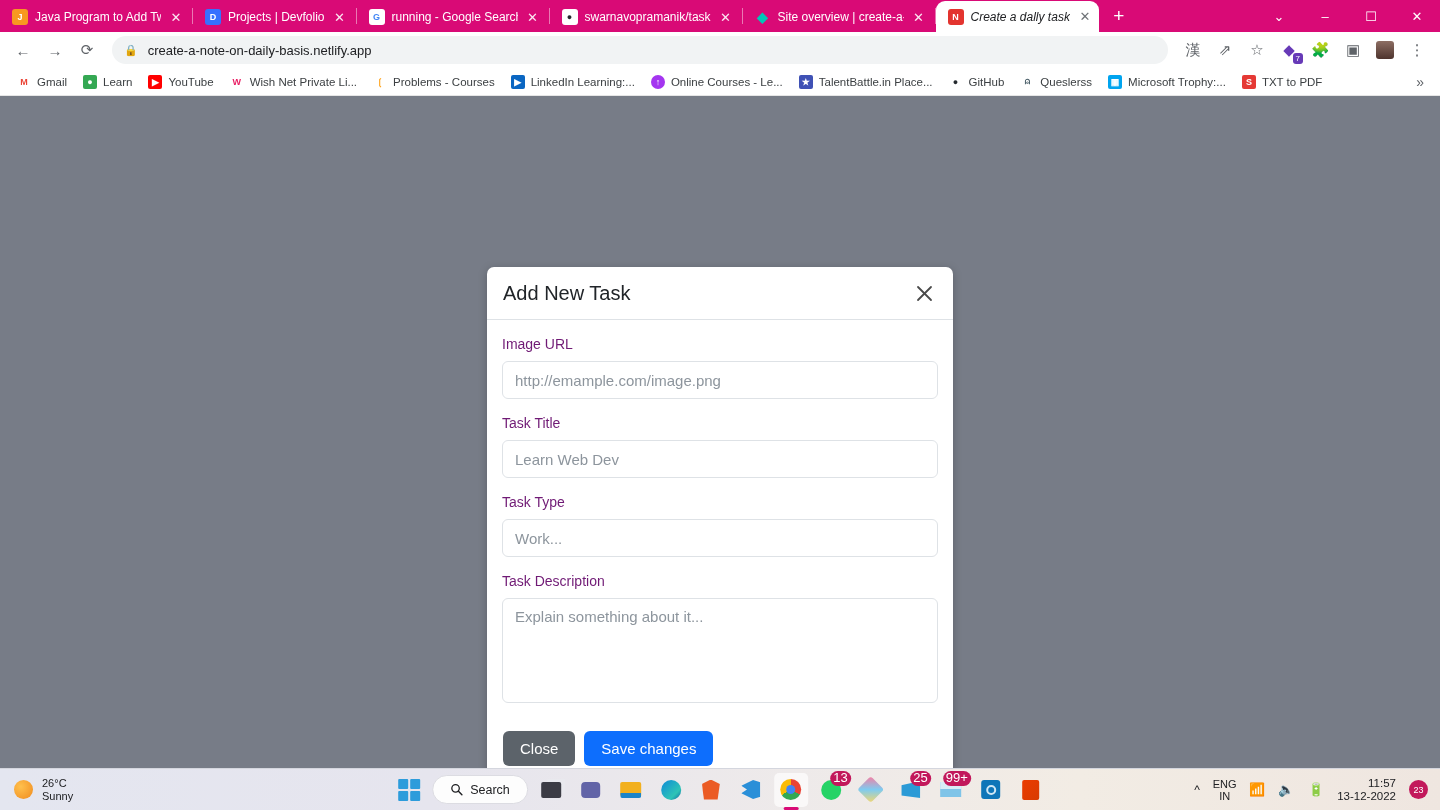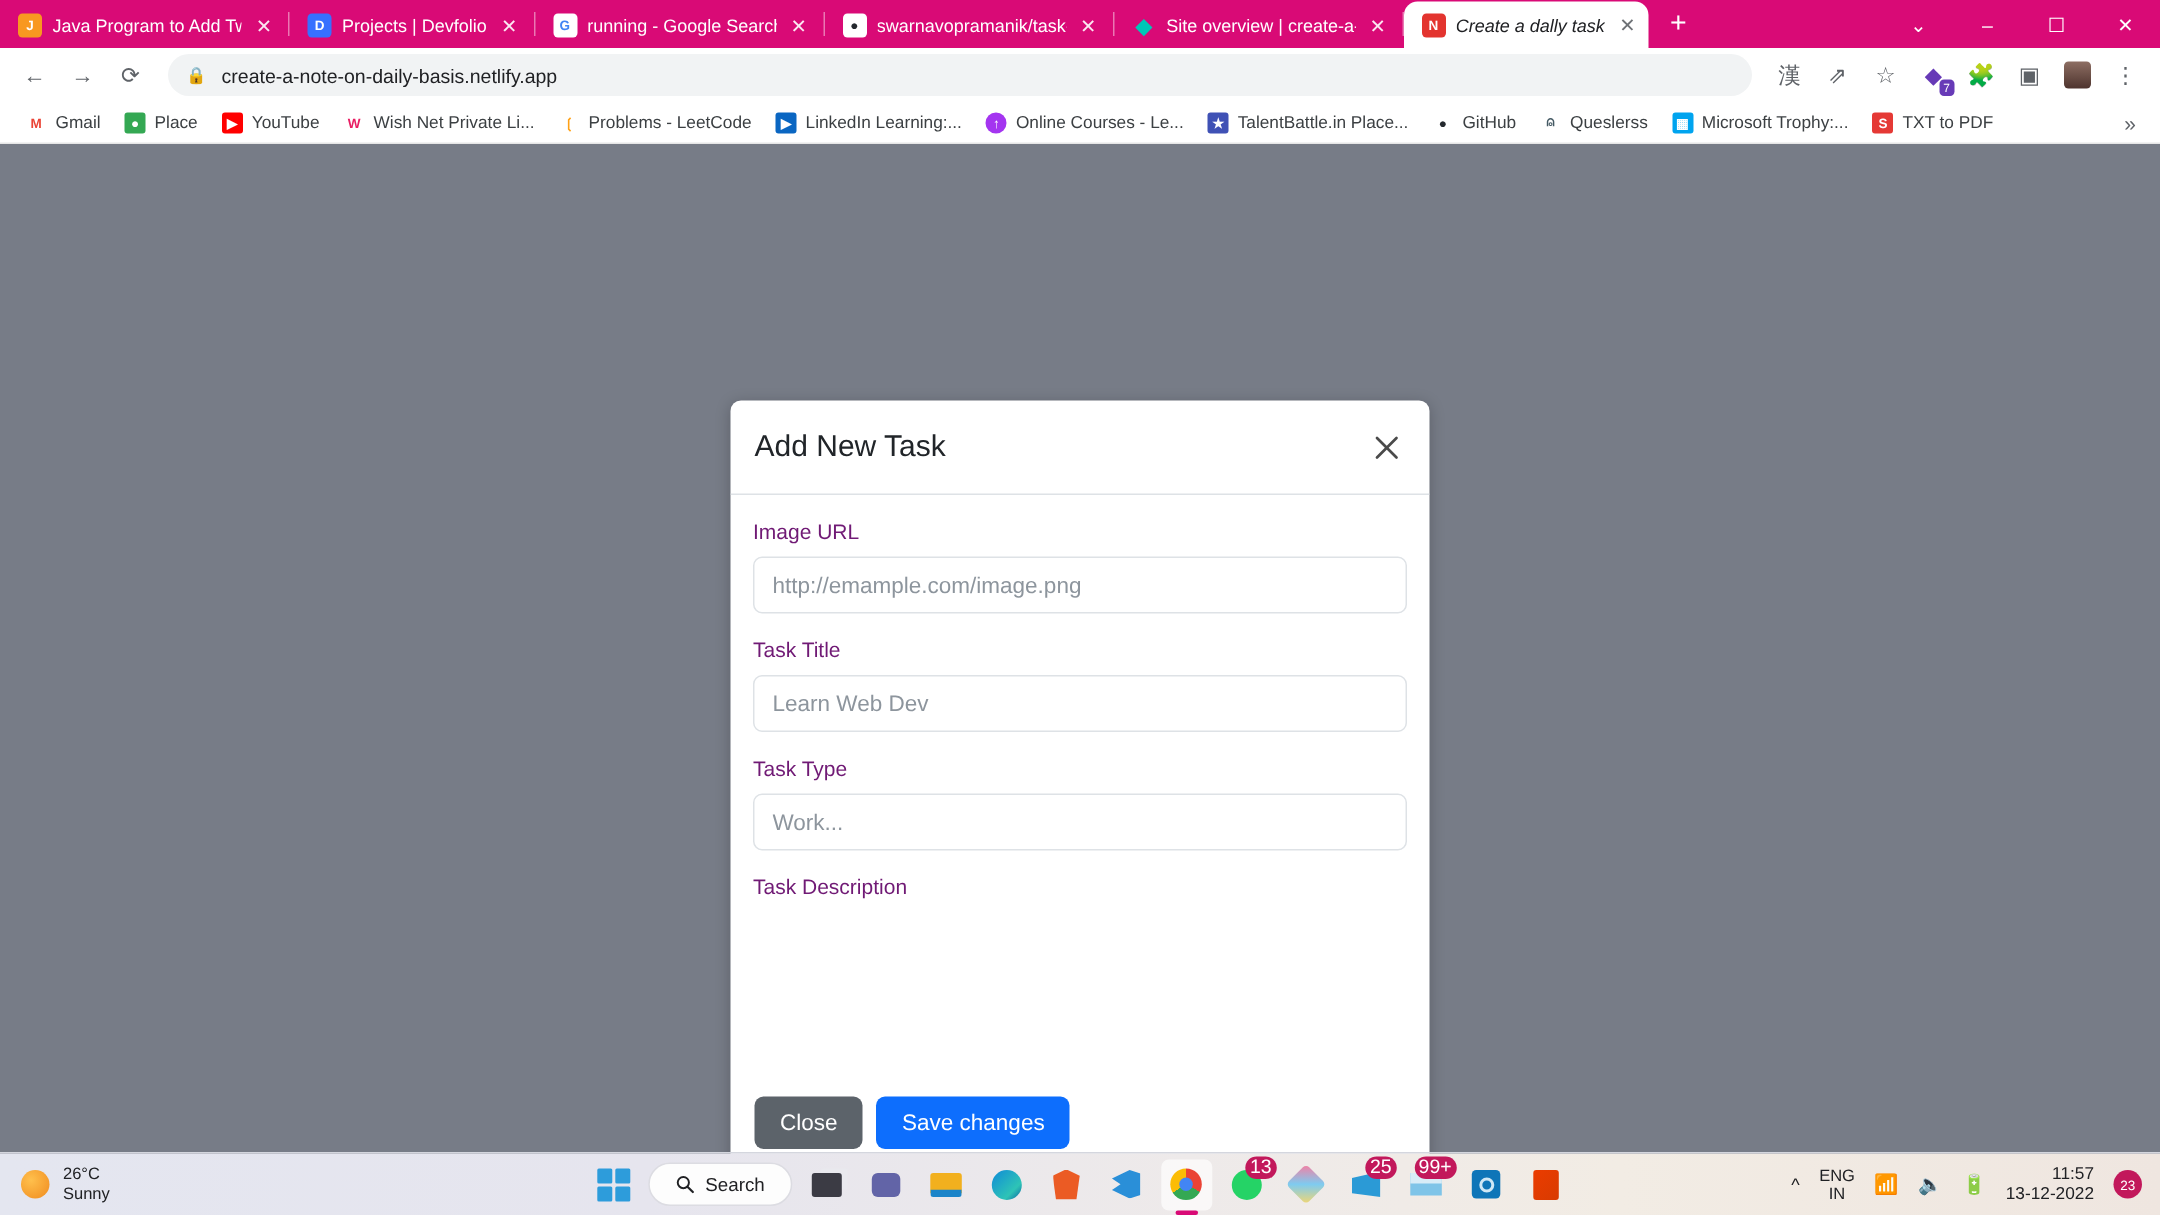--- a/index.html
+++ b/index.html
@@ -349,33 +349,33 @@
     </div>
   </div>
 
   <div class="bookmarks">
     <div class="bm">
       <span class="bm-ico" style="background:#fff;color:#ea4335">M</span>
       <span>Gmail</span>
       </div>
     <div class="bm">
       <span class="bm-ico" style="background:#34a853">●</span>
-      <span>Place</span>
+      <span>Learn</span>
       </div>
     <div class="bm">
       <span class="bm-ico" style="background:#ff0000">▶</span>
       <span>YouTube</span>
       </div>
     <div class="bm">
       <span class="bm-ico" style="background:#fff;color:#e91e63">W</span>
       <span>Wish Net Private Li...</span>
       </div>
     <div class="bm">
       <span class="bm-ico" style="background:#fff;color:#ffa116">❲</span>
-      <span>Problems - LeetCode</span>
+      <span>Problems - Courses</span>
       </div>
     <div class="bm">
       <span class="bm-ico" style="background:#0a66c2">▶</span>
       <span>LinkedIn Learning:...</span>
       </div>
     <div class="bm">
       <span class="bm-ico" style="background:#a435f0;border-radius:50%">↑</span>
       <span>Online Courses - Le...</span>
       </div>
     <div class="bm">
@@ -445,20 +445,21 @@
         <div class="field">
           <label>Task Title</label>
           <input class="finput" placeholder="Learn Web Dev" style="">
         </div>
         <div class="field">
           <label>Task Type</label>
           <input class="finput" placeholder="Work..." style="">
         </div>
         <div class="field">
           <label>Task Description</label>
+          <textarea class="ftext" placeholder="Explain something about it..." style=""></textarea>
         </div>
       </div>
 
       <div class="modal-foot">
         <button class="btn btn-close">Close</button>
         <button class="btn btn-save">Save changes</button>
       </div>
     </div>
   </div>
 

